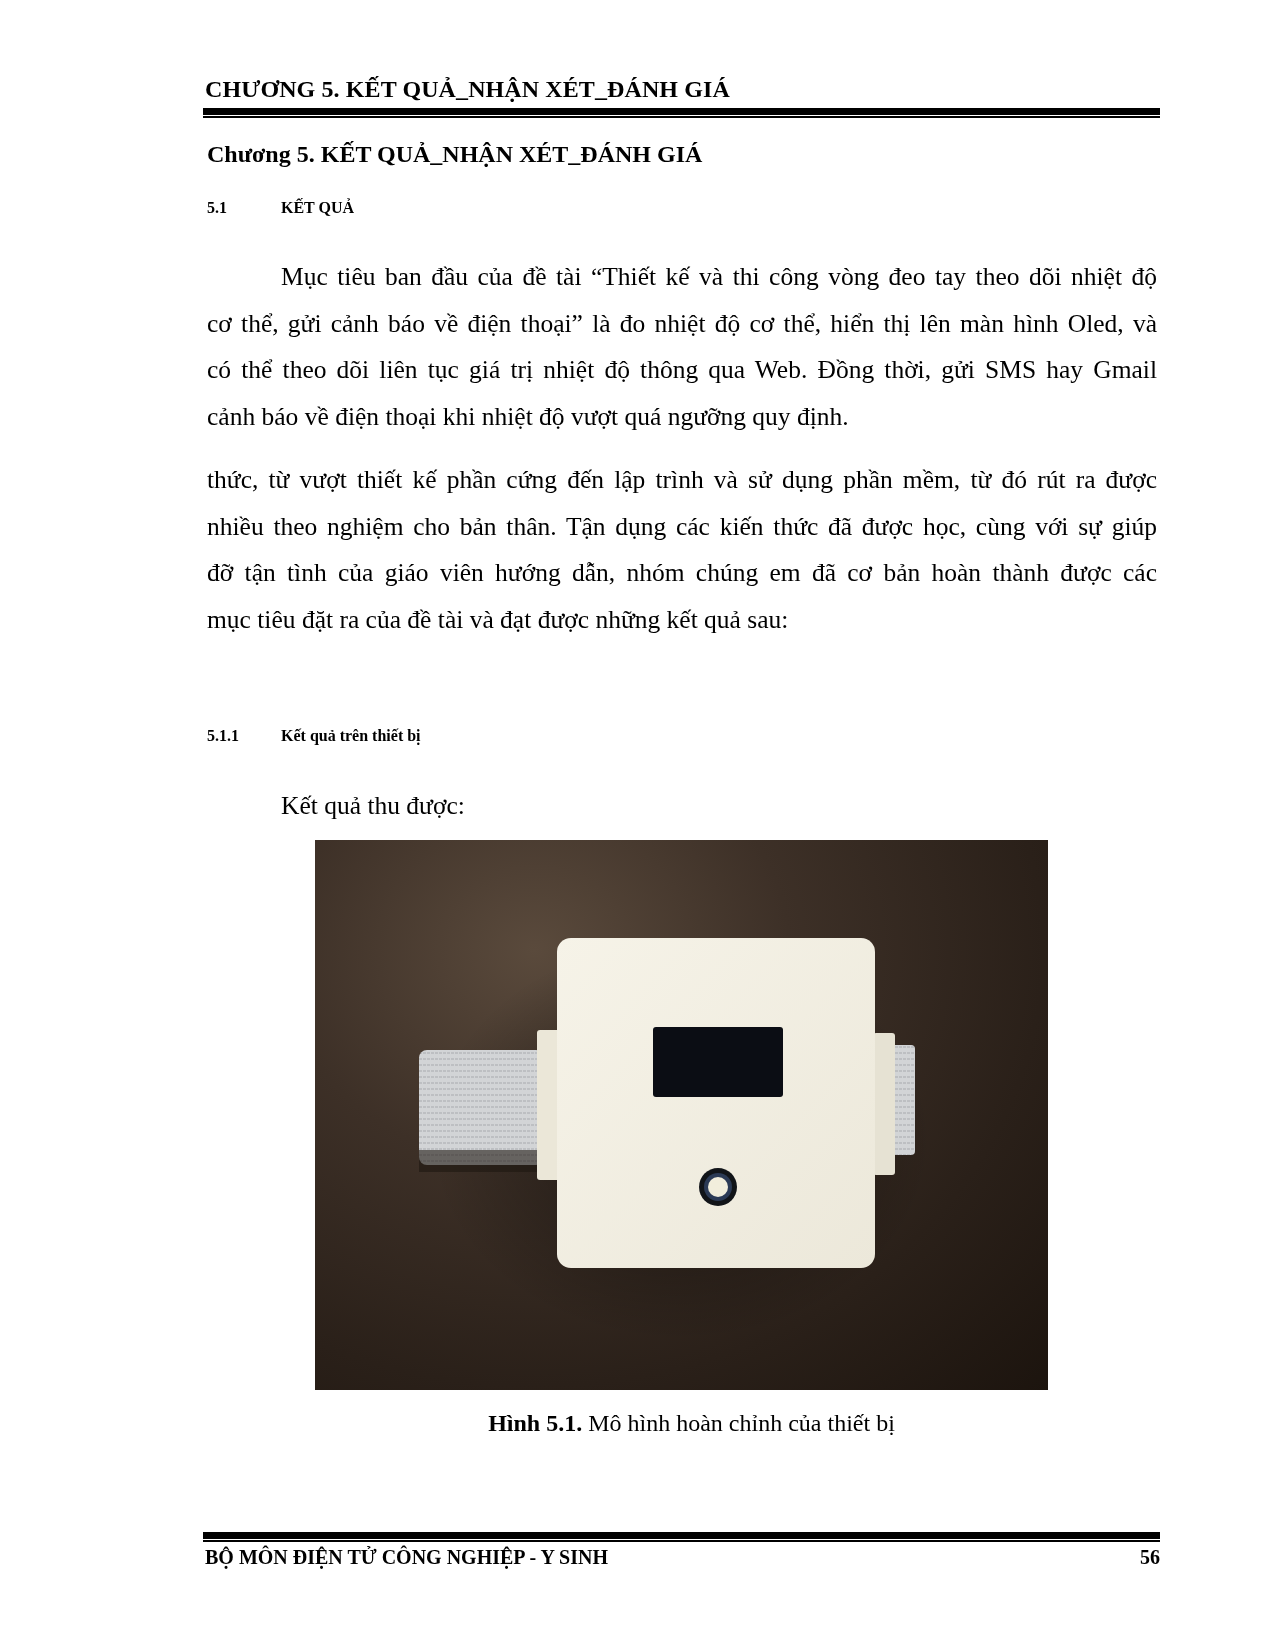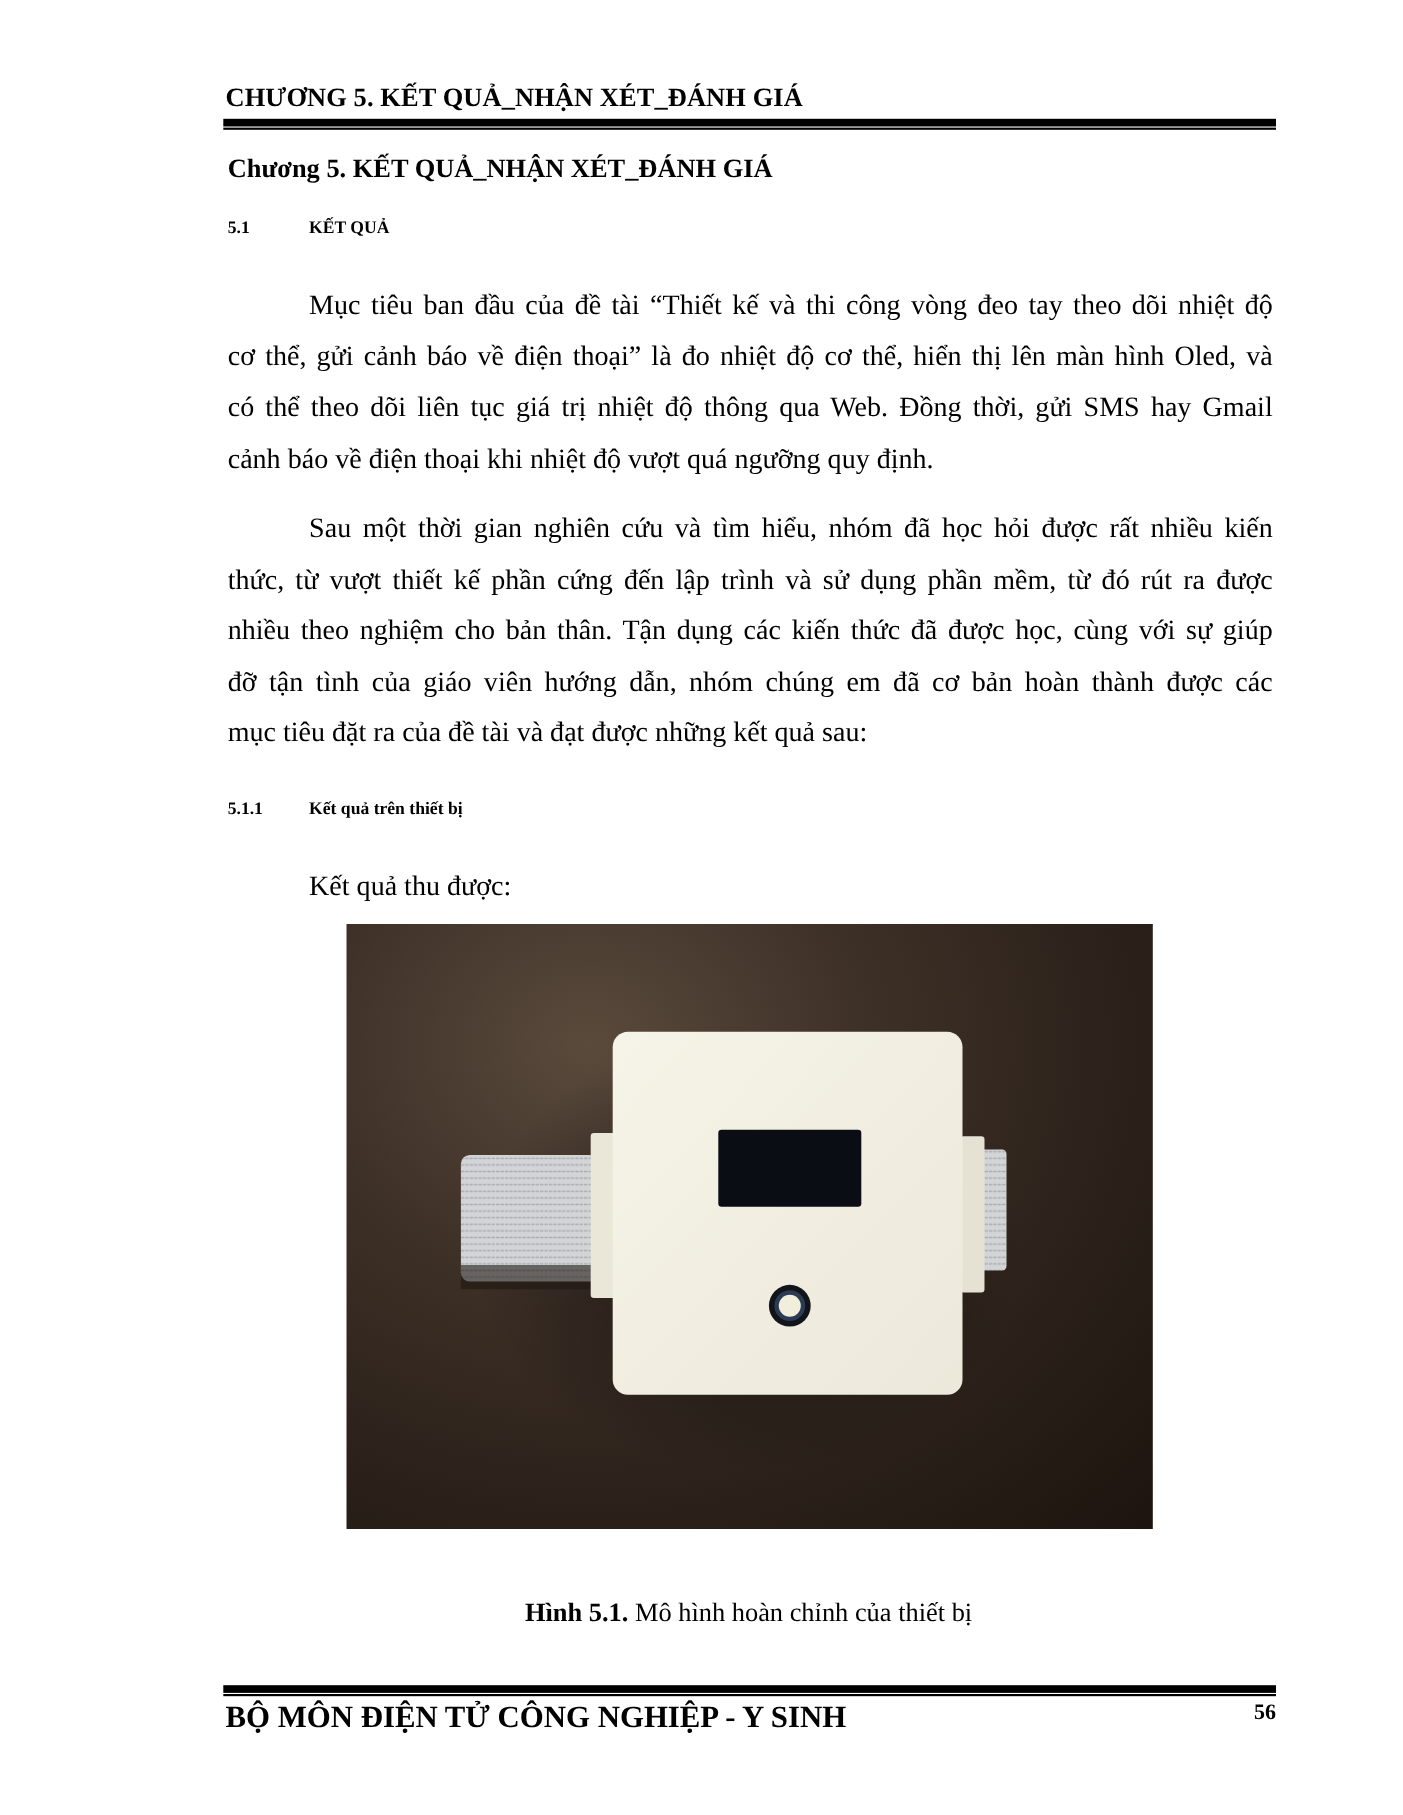--- a/index.html
+++ b/index.html
@@ -11,23 +11,23 @@
   .rule-thin  { position: absolute; left: 203px; width: 957px; height: 2px; background: #000; }
   .chapter-title { left: 207px; top: 141px; font-size: 24px; font-weight: bold; white-space: nowrap; }
   .heading { left: 207px; font-size: 16px; font-weight: bold; white-space: nowrap; }
   .heading .num { display: inline-block; width: 74px; }
   .para { left: 207px; width: 950px; font-size: 25.5px; line-height: 46.6px; text-align: justify; }
   .para .line { display: block; height: 46.6px; white-space: nowrap; text-align-last: justify; }
   .para .line.last { text-align-last: left; }
   .para .line.first { padding-left: 74px; }
   .photo { left: 315px; top: 840px; width: 733px; height: 550px; overflow: hidden;
            background: radial-gradient(ellipse at 30% 20%, #5a4a3c 0%, #3d3027 35%, #2a2019 70%, #1c140e 100%); }
-  .caption { left: 314px; width: 733px; top: 1410px; text-align: center; font-size: 24px; white-space: nowrap; margin-top: 44px; }
+  .caption { left: 325px; width: 733px; top: 1410px; text-align: center; font-size: 24px; white-space: nowrap; }
   .caption b { font-weight: bold; }
-  .footer-text { left: 205px; top: 1546px; font-size: 28px; font-weight: bold; white-space: nowrap; }
+  .footer-text { left: 205px; top: 1546px; font-size: 20px; font-weight: bold; white-space: nowrap; }
   .page-num { right: 115px; top: 1546px; font-size: 20px; font-weight: bold; }
 </style>
 </head>
 <body>
 
 <div class="abs running-head">CHƯƠNG 5. KẾT QUẢ_NHẬN XÉT_ĐÁNH GIÁ</div>
 <div class="rule-thick" style="top:108px;"></div>
 <div class="rule-thin" style="top:116px;"></div>
 
 <div class="abs chapter-title">Chương 5. KẾT QUẢ_NHẬN XÉT_ĐÁNH GIÁ</div>
@@ -37,21 +37,20 @@
 </div>
 
 <div class="abs para" style="top:254px;">
   <span class="line first">Mục tiêu ban đầu của đề tài “Thiết kế và thi công vòng đeo tay theo dõi nhiệt độ</span>
   <span class="line">cơ thể, gửi cảnh báo về điện thoại” là đo nhiệt độ cơ thể, hiển thị lên màn hình Oled, và</span>
   <span class="line">có thể theo dõi liên tục giá trị nhiệt độ thông qua Web. Đồng thời, gửi SMS hay Gmail</span>
   <span class="line last">cảnh báo về điện thoại khi nhiệt độ vượt quá ngưỡng quy định.</span>
 </div>
 
 <div class="abs para" style="top:457px;">
-  <span class="line first">Sau một thời gian nghiên cứu và tìm hiểu, nhóm đã học hỏi được rất nhiều kiến</span>
   <span class="line">thức, từ vượt thiết kế phần cứng đến lập trình và sử dụng phần mềm, từ đó rút ra được</span>
   <span class="line">nhiều theo nghiệm cho bản thân. Tận dụng các kiến thức đã được học, cùng với sự giúp</span>
   <span class="line">đỡ tận tình của giáo viên hướng dẫn, nhóm chúng em đã cơ bản hoàn thành được các</span>
   <span class="line last">mục tiêu đặt ra của đề tài và đạt được những kết quả sau:</span>
 </div>
 
 <div class="abs heading" style="top:727px;">
   <span class="num">5.1.1</span><span>Kết quả trên thiết bị</span>
 </div>
 

